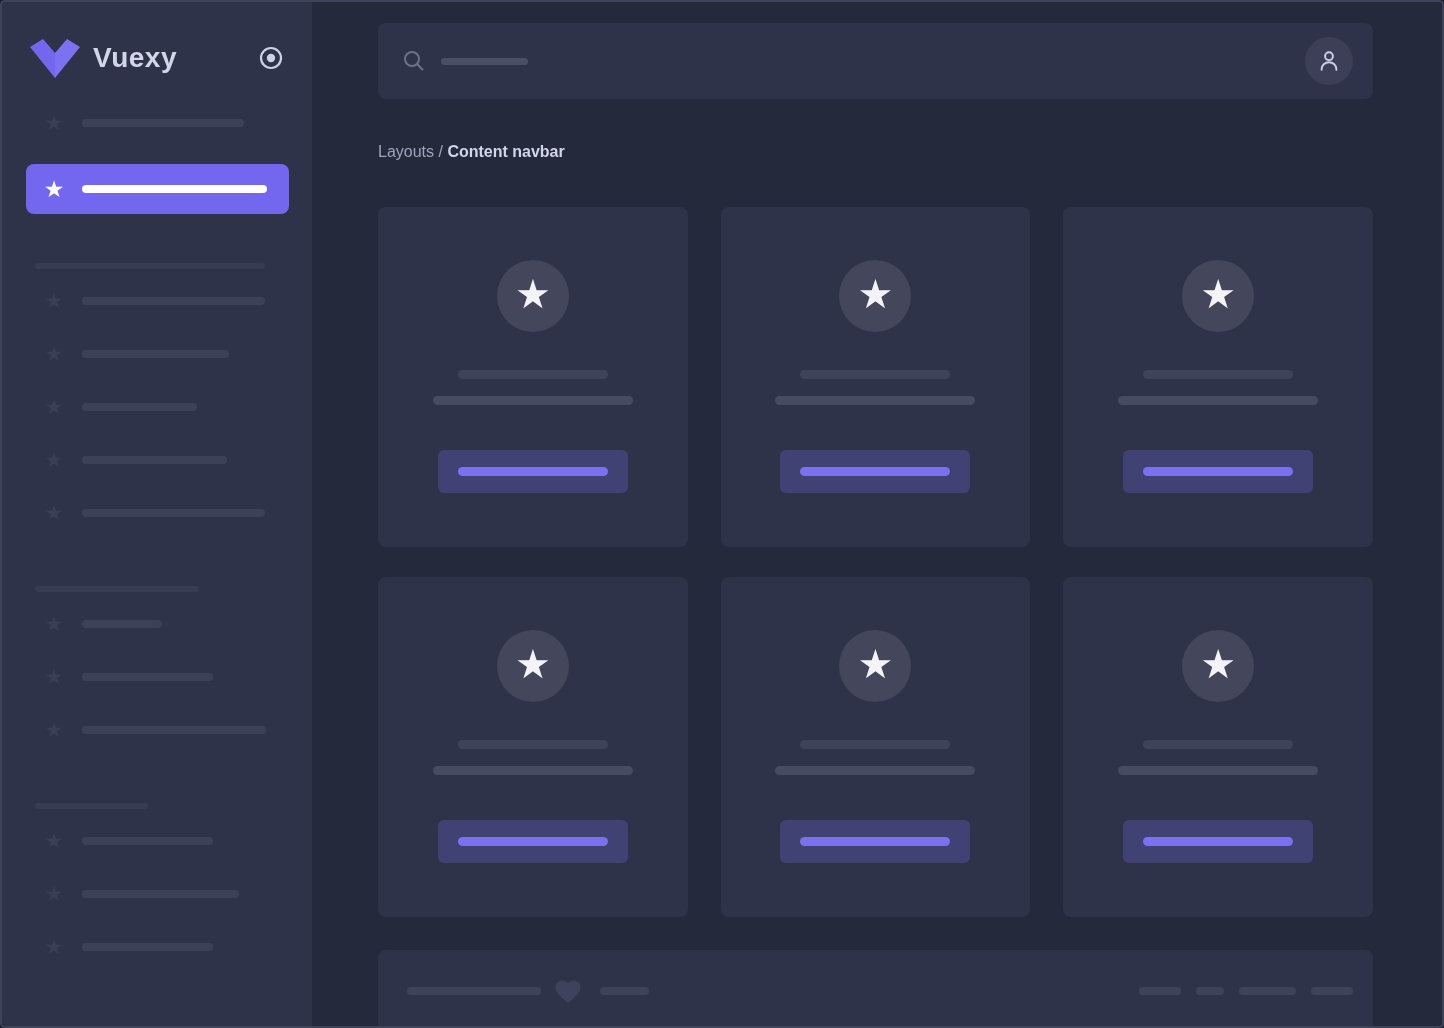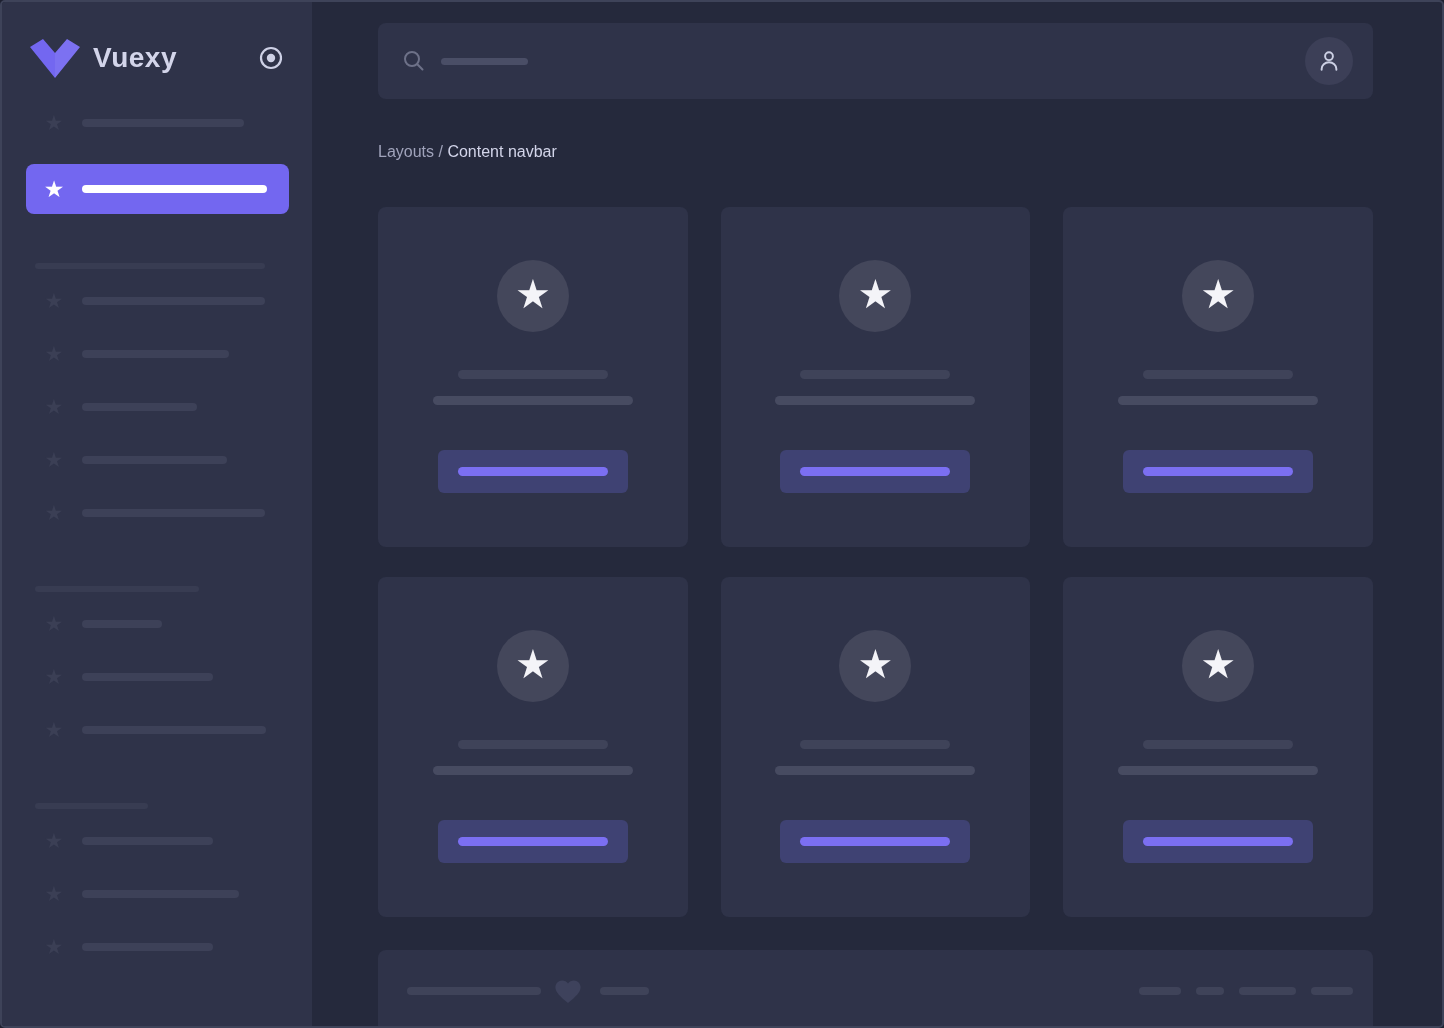--- a/index.html
+++ b/index.html
@@ -45,21 +45,21 @@
   .nav-header.first{margin-top:49px;}
 
   
   .main{flex:1;padding:21px 69px 0 66px;}
   .navbar{height:76px;background:var(--surface);border-radius:8px;display:flex;align-items:center;padding:0 20px 0 24px;}
   .search-zone{display:flex;align-items:center;flex:1;cursor:text;}
   .navbar .bar{height:7px;width:87px;border-radius:3.5px;background:var(--skeleton-nav);margin-left:15px;}
   .avatar{width:48px;height:48px;border-radius:50%;background:var(--avatar-bg);display:flex;align-items:center;justify-content:center;cursor:pointer;}
 
   .breadcrumb{margin:42px 0 44px 0;font-size:16px;line-height:22px;color:var(--text-muted);}
-  .breadcrumb .current{color:var(--text-light);font-weight:400;text-align:center;}
+  .breadcrumb .current{color:var(--text-light);font-weight:700;text-align:center;}
 
   .grid{display:grid;grid-template-columns:repeat(3,1fr);column-gap:33px;row-gap:30px;}
   .card{height:340px;background:var(--surface);border-radius:8px;display:flex;flex-direction:column;align-items:center;}
   .card .circle{width:72px;height:72px;border-radius:50%;background:var(--circle-bg);margin-top:53px;display:flex;align-items:center;justify-content:center;}
   .card .circle .star{color:#f4f4f8;font-size:40px;line-height:1;transform:translateY(-2px);}
   .card .bar1{width:150px;height:9px;border-radius:4.5px;background:var(--skeleton-card);margin-top:38px;}
   .card .bar2{width:200px;height:9px;border-radius:4.5px;background:var(--skeleton-card-light);margin-top:17px;}
   .card .btn{width:190px;height:43px;border-radius:6px;background:var(--btn-bg);margin-top:45px;border:none;display:flex;align-items:center;justify-content:center;cursor:pointer;}
   .card .btn .btn-bar{width:150px;height:9px;border-radius:4.5px;background:var(--btn-bar);}
 

